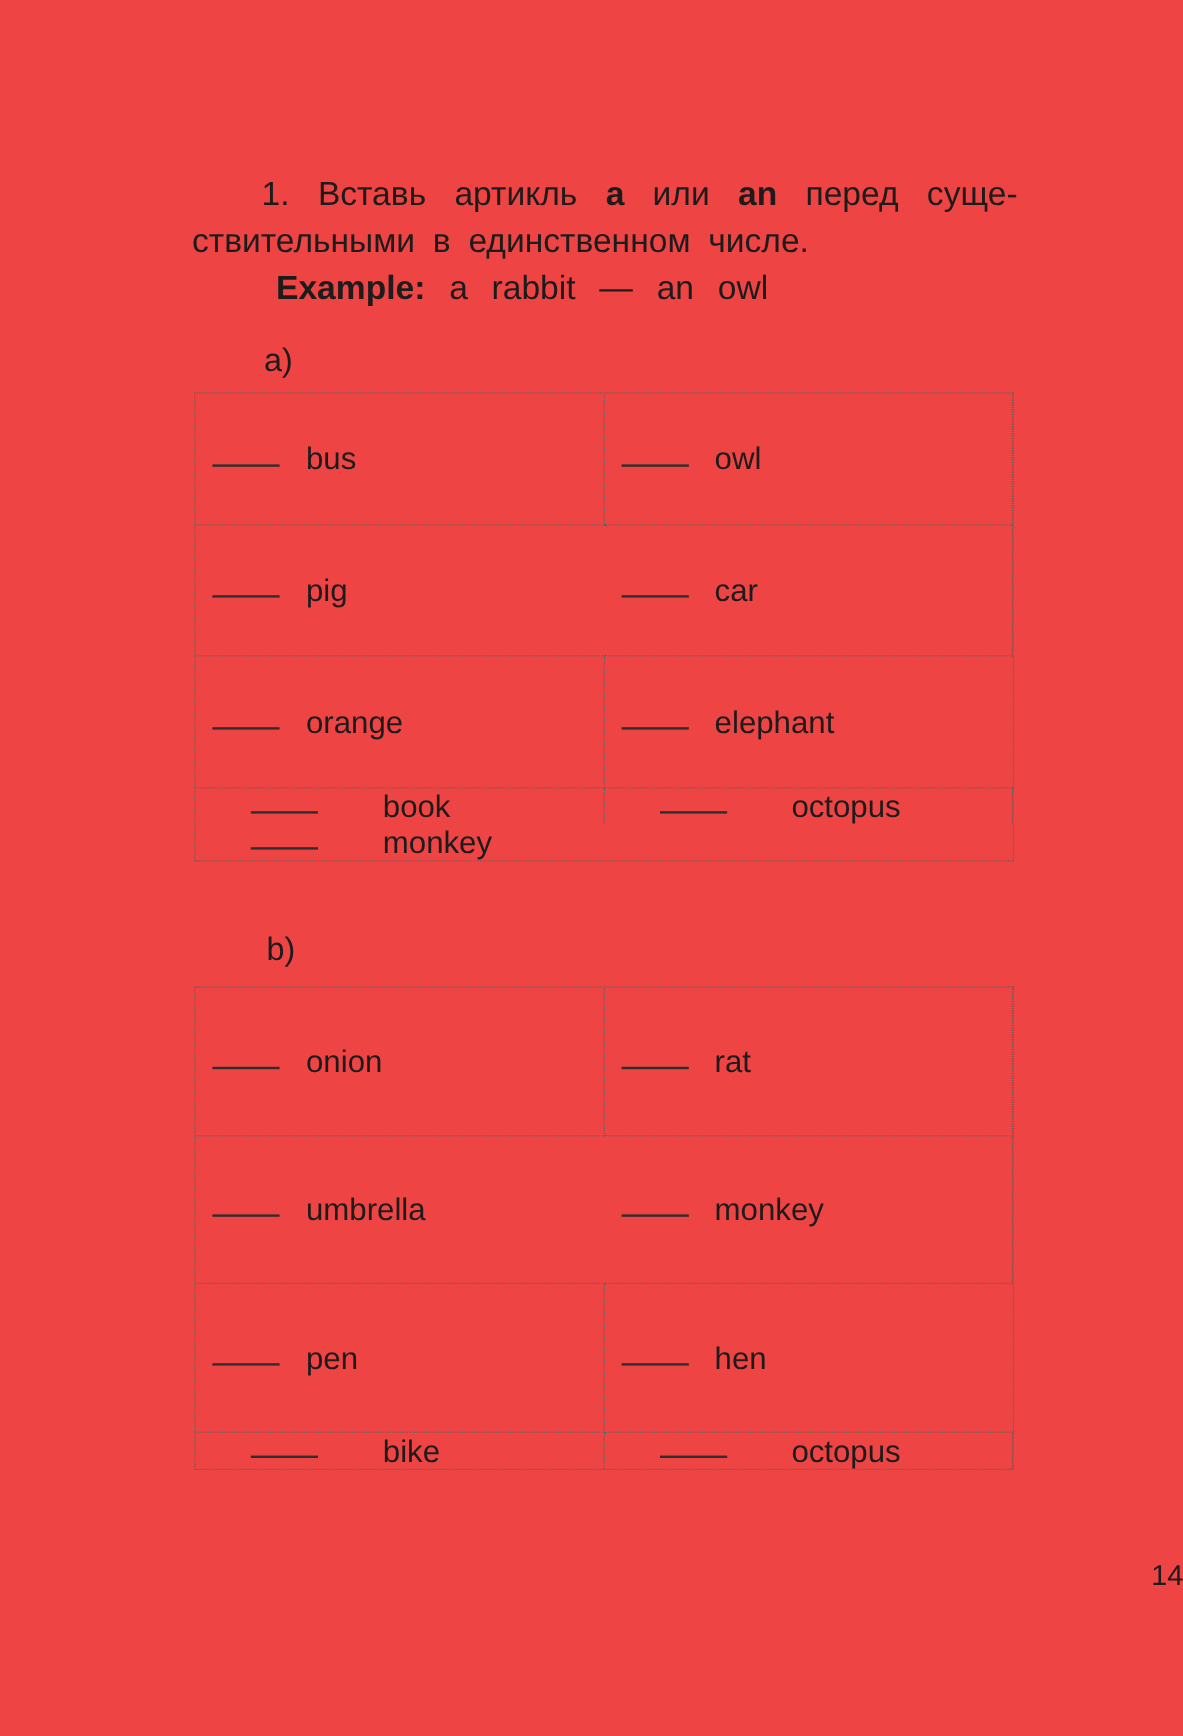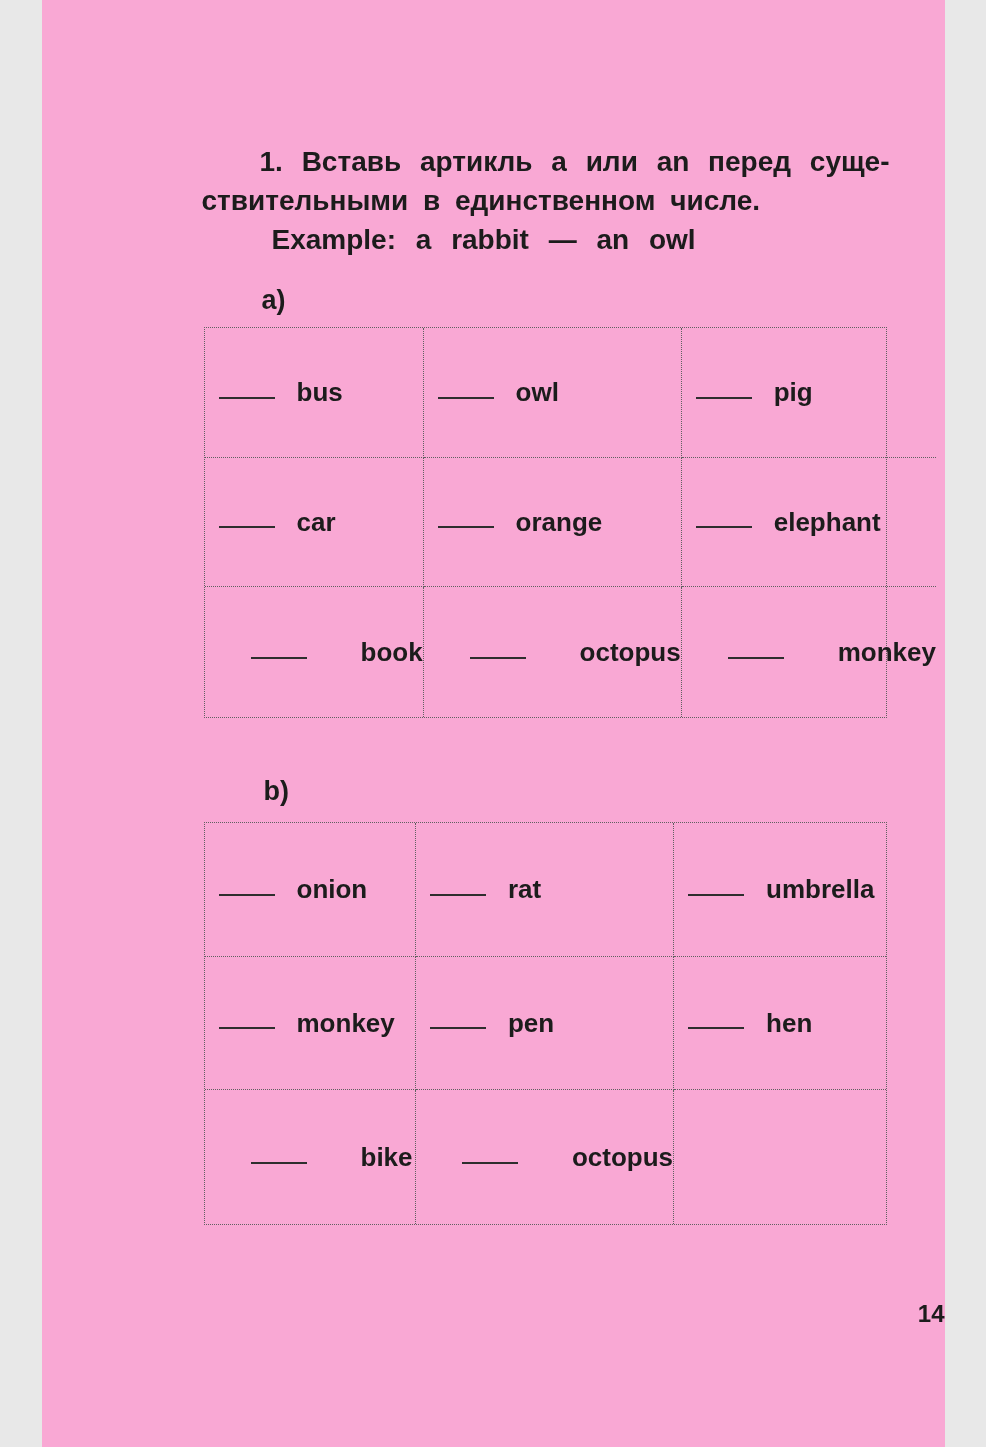--- a/index.html
+++ b/index.html
@@ -1,25 +1,24 @@
 <!DOCTYPE html>
 <html><head>
 <meta charset="utf-8">
 <style>
   html, body { margin: 0; padding: 0; background: #e8e8e8; }
   .page {
     position: relative;
-    width: 903px;
+    width: 986px;
     height: 1447px;
     margin: 0 auto;
-    background: #f9a8d4;
+    background: #ef4444;
     font-family: "Liberation Sans", sans-serif;
     color: #1c1c1c;
     overflow: hidden;
-    font-weight: bold;
   }
 
   
   .instruction {
     position: absolute;
     top: 142px;
     left: 160px;
     width: 688px;
     font-size: 28px;
     line-height: 39px;
@@ -48,21 +47,21 @@
   }
   .label-a { top: 285px; left: 220px; }
   .label-b { top: 776px; left: 222px; }
 
   
   .word-grid {
     position: absolute;
     left: 162px;
     width: 683px;
     display: grid;
-    grid-template-columns: repeat(3, 1fr);
+    grid-template-columns: repeat(2, 1fr);
     grid-template-rows: repeat(3, 1fr);
     border: 1px dotted #616161;
     box-sizing: border-box;
   }
   .grid-a { top: 327px; height: 391px; }
   .grid-b { top: 822px; height: 403px; }
 
   .cell {
     border-right: 1px dotted #616161;
     border-bottom: 1px dotted #616161;

